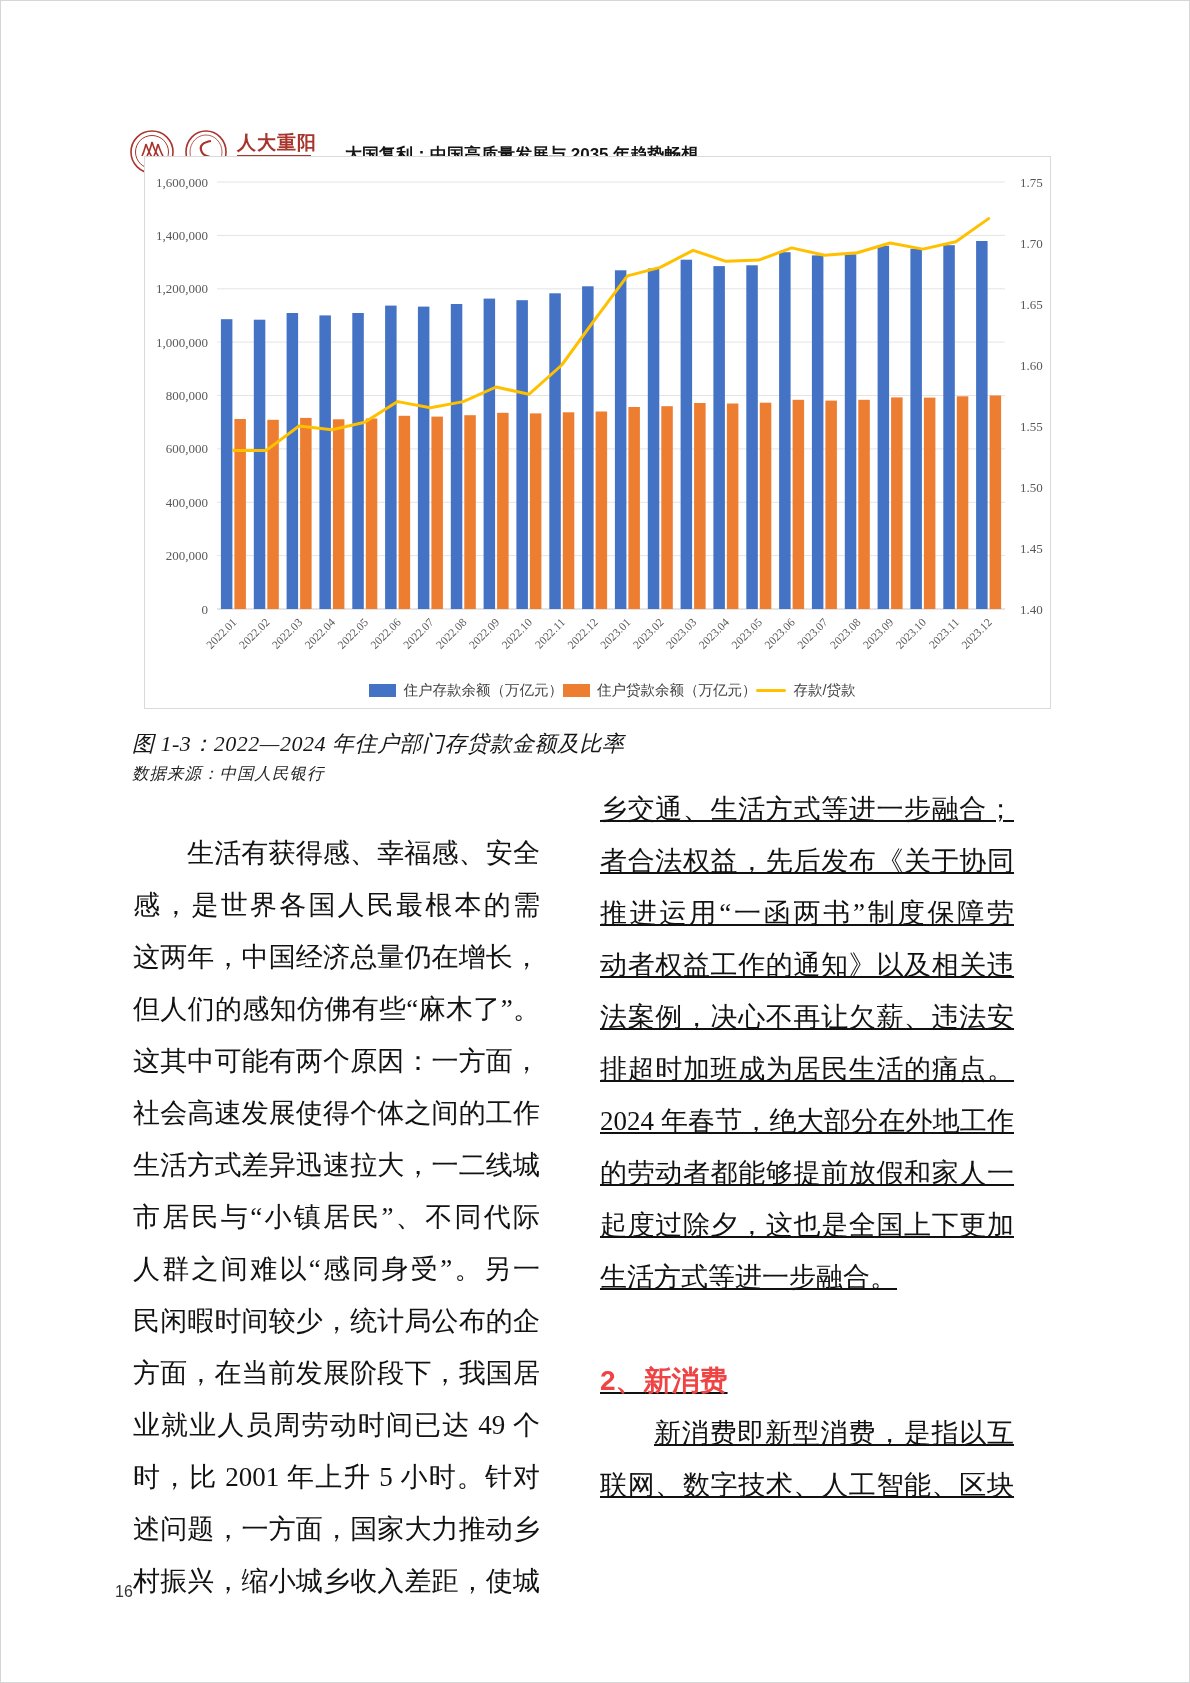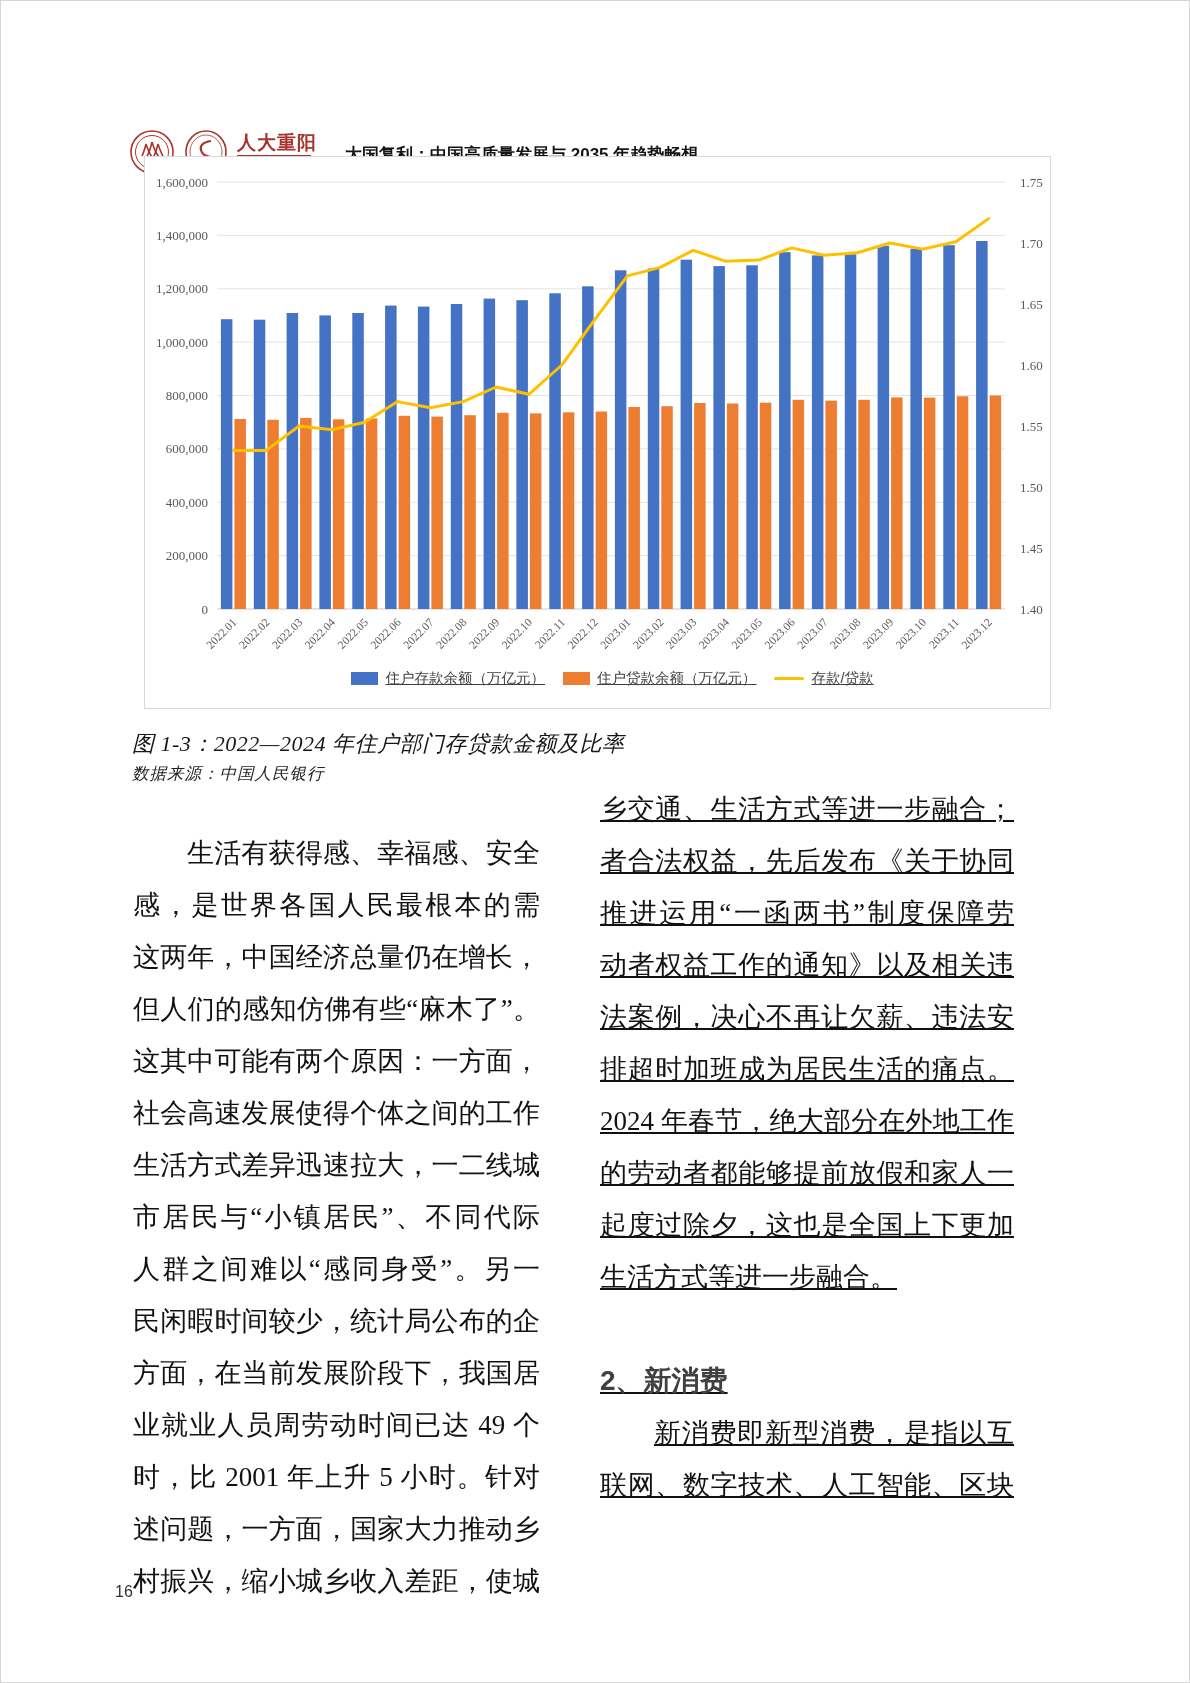--- a/index.html
+++ b/index.html
@@ -12,37 +12,37 @@
   .hdr{position:absolute;left:128px;top:78px;height:56px;display:flex;align-items:center;margin-top:47px;}
   .emblem{flex:0 0 auto;margin-right:8px;}
   .logoText{width:74px;text-align:center;color:#a8352d;margin-right:34px;}
   .logoText .cn{font-size:19px;font-weight:bold;letter-spacing:1px;line-height:20px;white-space:nowrap;}
   .logoText .bar{height:1px;background:#a8352d;margin:2px 0 2px 0;}
   .logoText .en{font-size:13px;font-weight:bold;letter-spacing:5px;line-height:14px;}
   .hdrTitle{font-family:"Liberation Sans","DejaVu Sans",sans-serif;font-weight:bold;font-size:17px;color:#141414;white-space:nowrap;}
   
   .chartBox{position:absolute;left:143px;top:155px;width:907px;height:553px;border:1px solid #d9d9d9;box-sizing:border-box;background:#fff;}
   .chartBox svg{display:block;}
-  .legend{position:absolute;left:60px;right:30px;bottom:20px;display:flex;justify-content:center;align-items:center;gap:18px;
-          font-family:"Liberation Sans","DejaVu Sans",sans-serif;font-size:14.5px;color:#404040;white-space:nowrap;text-decoration:underline;}
+  .legend{position:absolute;left:60px;right:30px;bottom:8px;display:flex;justify-content:center;align-items:center;
+          font-family:"Liberation Sans","DejaVu Sans",sans-serif;font-size:14.5px;color:#404040;white-space:nowrap;}
   .legend .item{display:flex;align-items:center;gap:7px;}
   .sw{display:inline-block;width:27px;height:13px;}
   .lnsw{display:inline-block;width:30px;height:3px;border-radius:2px;}
   
   .figCaption{position:absolute;left:131px;top:728px;font-size:22px;color:#161616;letter-spacing:0.5px;font-style:italic;}
   .figSource{position:absolute;left:131px;top:762px;font-size:16.5px;font-style:italic;color:#222;letter-spacing:1px;text-align:center;}
   
   .colL{position:absolute;left:132px;top:826px;width:407px;}
   .colR{position:absolute;left:599px;top:782px;width:414px;text-decoration:underline;}
   .bl{height:52px;line-height:52px;font-size:27px;color:#121212;
       text-align:justify;text-align-last:justify;overflow:hidden;}
   .bi{padding-left:54px;}
   .be{text-align-last:left;}
   .bb{text-align-last:left;}
-  .bh{font-family:"Liberation Sans","DejaVu Sans",sans-serif;font-weight:bold;font-size:28px;text-align-last:left;color:#404040;}
+  .bh{font-family:"Liberation Sans","DejaVu Sans",sans-serif;font-weight:bold;font-size:28px;text-align-last:left;color:#ef4444;}
   
   .pageNum{position:absolute;left:114px;top:1582px;font-family:"Liberation Sans","DejaVu Sans",sans-serif;font-size:16px;color:#333;}
 </style>
 </head>
 <body>
 
 <div class="page">
 
   <div class="hdr">
     <span class="emblem">

